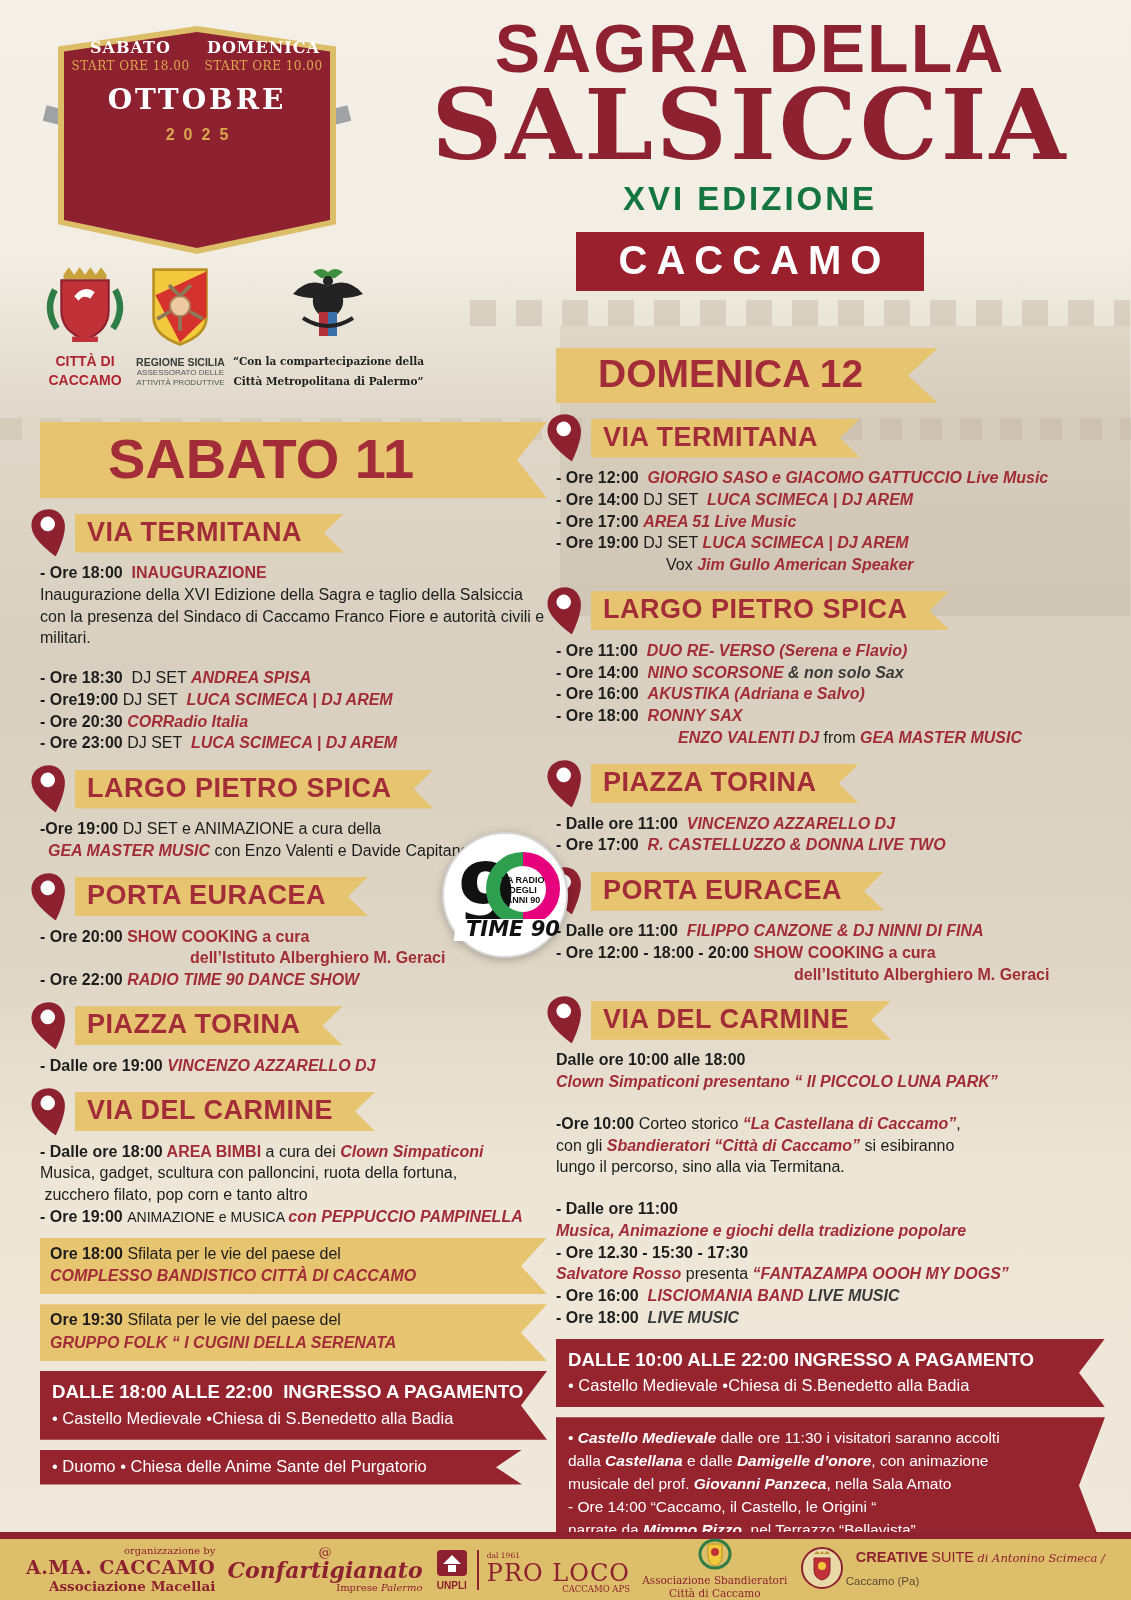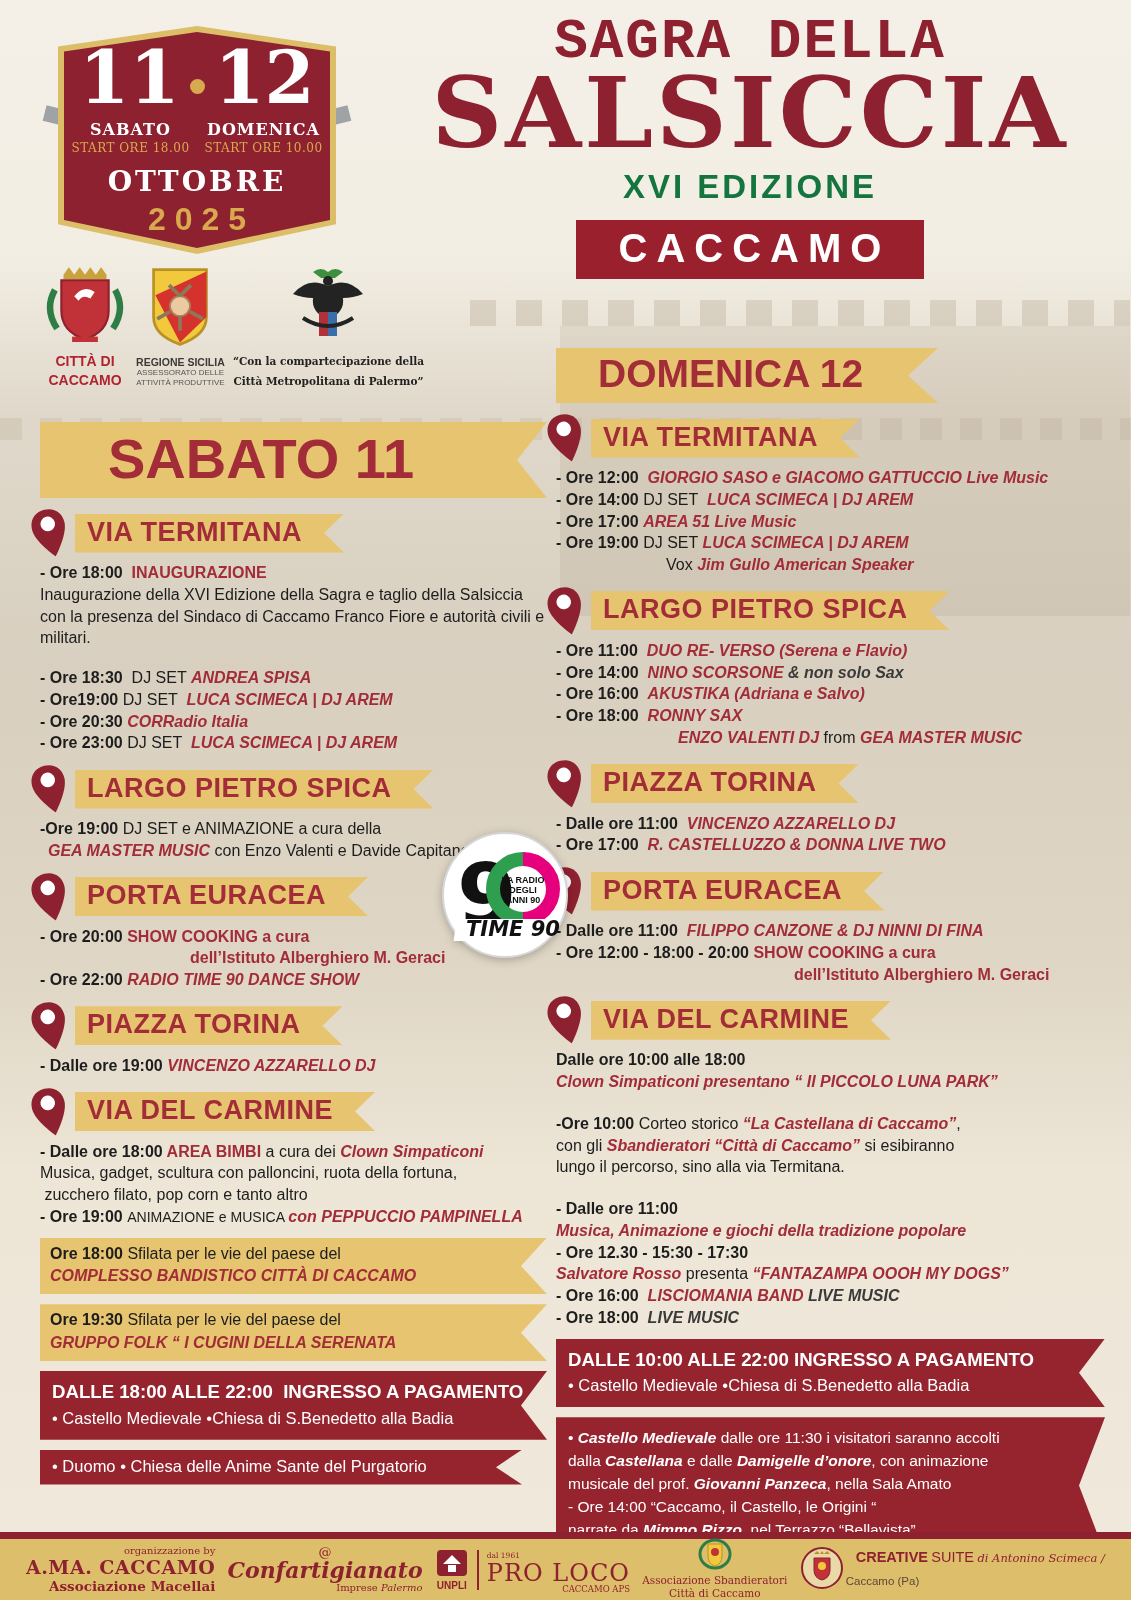--- a/index.html
+++ b/index.html
@@ -24,25 +24,25 @@
   .badge-gold{inset:0;background:#dcbd68;}
   .badge-red{inset:6px;background:#8e2130;}
   .badge-content{position:absolute;inset:6px;display:flex;flex-direction:column;align-items:center;color:#fff;}
   .badge-days{display:flex;align-items:center;gap:10px;margin-top:10px;font-family:"DejaVu Serif",serif;font-weight:700;font-size:72px;line-height:1;}
   .badge-dot{width:15px;height:15px;border-radius:50%;background:#d9a94e;margin-top:16px;}
   .badge-labels{display:flex;width:100%;margin-top:6px;}
   .badge-label-col{width:50%;text-align:center;}
   .badge-dayname{font-family:"DejaVu Serif",serif;font-weight:700;font-size:16px;letter-spacing:1px;}
   .badge-start{font-family:"DejaVu Serif",serif;font-size:12px;color:#d9a94e;margin-top:2px;letter-spacing:.5px;}
   .badge-month{font-family:"DejaVu Serif",serif;font-weight:700;font-size:28px;letter-spacing:3px;margin-top:10px;}
-  .badge-year{font-weight:700;font-size:32px;color:#d9a94e;letter-spacing:9px;margin-top:3px;text-indent:9px;}
+  .badge-year{font-weight:700;font-size:16px;color:#d9a94e;letter-spacing:9px;margin-top:10px;text-indent:9px;}
 
   
   .title-block{position:absolute;left:400px;top:14px;width:700px;text-align:center;color:#8e2130;}
-  .title-l1{font-family:Liberation Mono, monospace;font-weight:700;font-size:56px;letter-spacing:2px;line-height:1;}
+  .title-l1{font-family:Liberation Sans, sans-serif;font-weight:700;font-size:68px;letter-spacing:2px;line-height:1;}
   .title-l2{font-family:"DejaVu Serif",serif;font-weight:700;font-size:98px;letter-spacing:3px;line-height:.92;margin-top:-2px;}
   .title-edition{font-weight:700;font-size:33px;letter-spacing:3px;color:#15753f;margin-top:10px;text-align:center;}
   .city-box{display:inline-block;margin-top:14px;background:#9b202e;color:#fff;font-weight:700;font-size:40px;letter-spacing:9px;padding:6px 34px 8px 43px;}
 
   
   .logos-row{position:absolute;left:42px;top:266px;width:382px;display:flex;justify-content:space-between;align-items:flex-start;}
   .logo-item{text-align:center;}
   .logo-cap-red{color:#b02330;font-weight:700;font-size:14px;line-height:1.1;margin-top:4px;}
   .logo-cap-b1{color:#3a3a3a;font-weight:700;font-size:10.5px;margin-top:4px;}
   .logo-cap-b2{color:#555;font-size:8px;line-height:1.25;}
@@ -119,25 +119,20 @@
   <div class="crenel1"></div>
   <div class="crenel2"></div>
   <div class="keepblock"></div>
 
   <div class="date-badge">
     <div class="badge-tail tail-l"></div>
     <div class="badge-tail tail-r"></div>
     <div class="badge-gold"></div>
     <div class="badge-red"></div>
     <div class="badge-content">
-      <div class="badge-days">
-        <span>11</span>
-        <span class="badge-dot"></span>
-        <span>12</span>
-      </div>
       <div class="badge-labels">
         <div class="badge-label-col">
           <div class="badge-dayname">SABATO</div>
           <div class="badge-start">START ORE 18.00</div>
         </div>
         <div class="badge-label-col">
           <div class="badge-dayname">DOMENICA</div>
           <div class="badge-start">START ORE 10.00</div>
         </div>
       </div>

